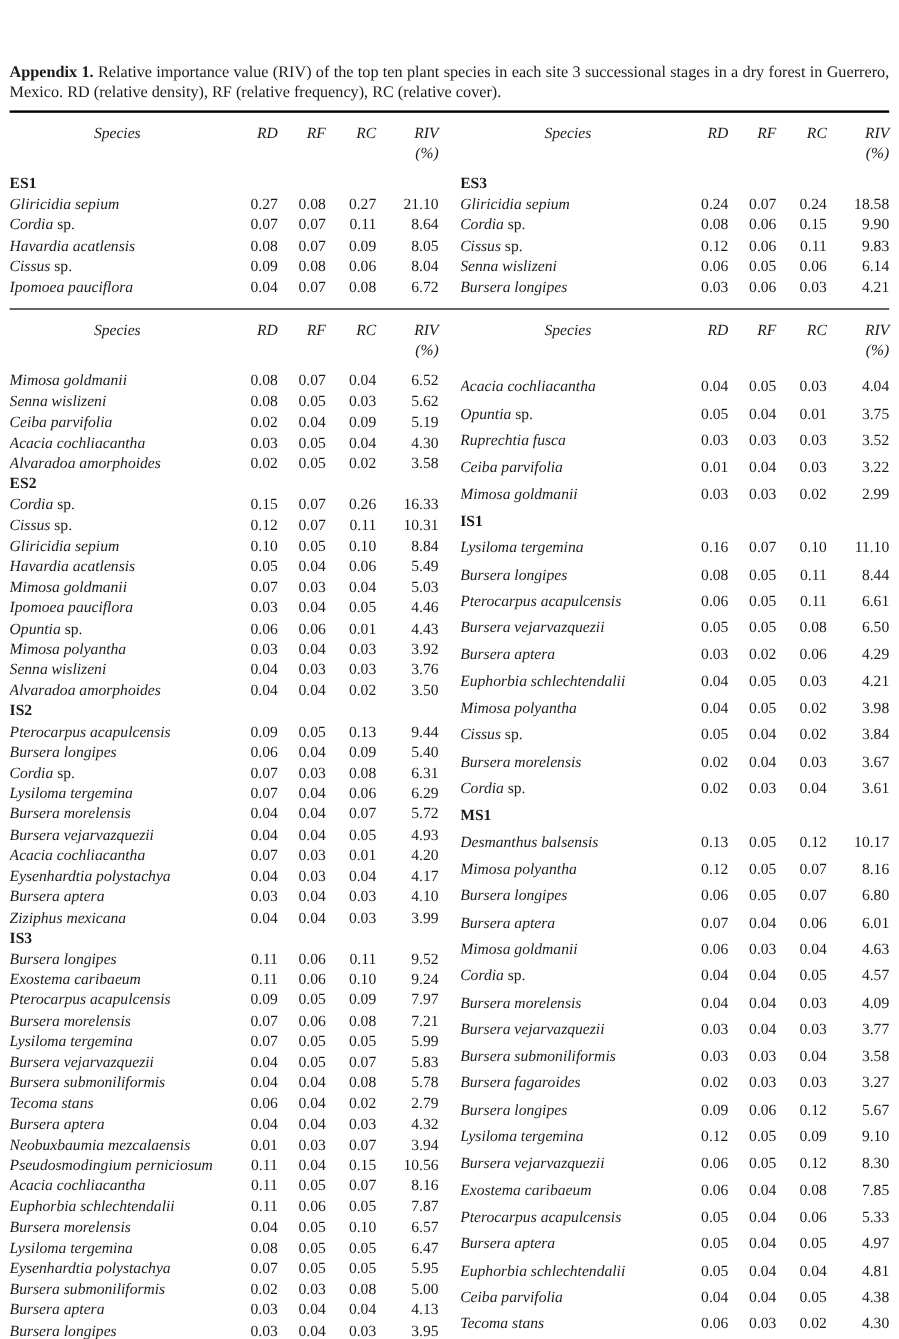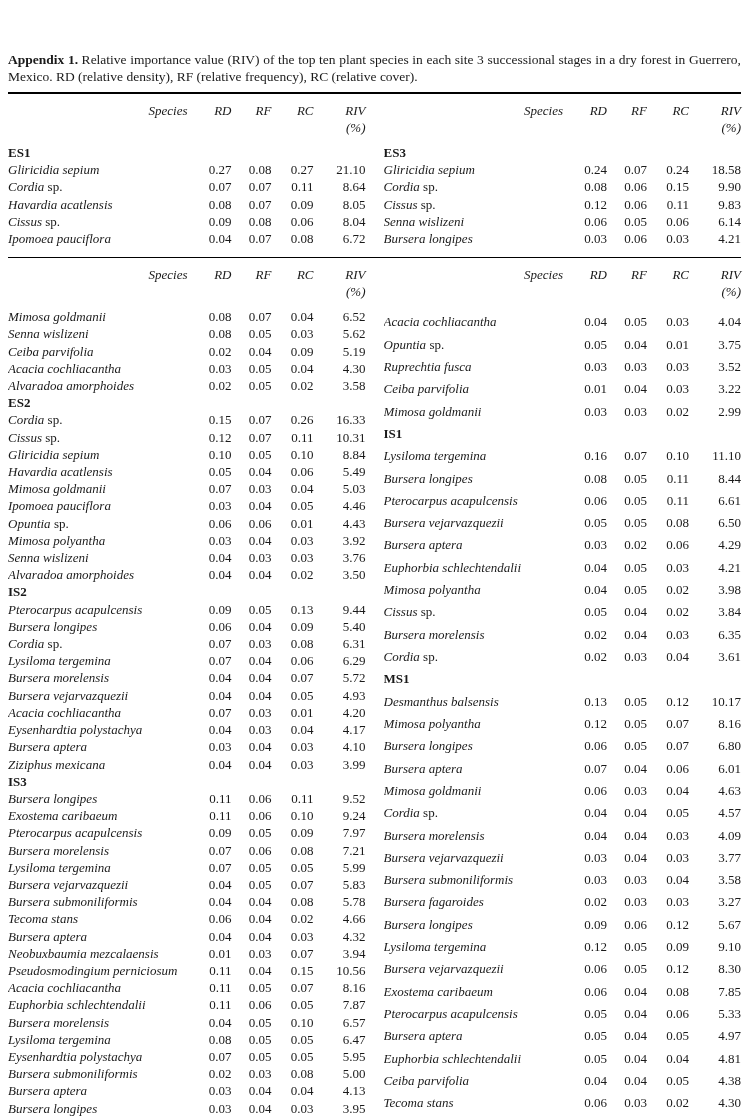--- a/index.html
+++ b/index.html
@@ -21,21 +21,21 @@
   table { border-collapse:collapse; width:100%; table-layout:fixed; font-size:13px; }
   col.c-rd  { width:44px; }
   col.c-rf  { width:40px; }
   col.c-rc  { width:42px; }
   col.c-riv { width:52px; }
   th, td { padding:0; font-weight:normal; }
   thead th {
     font-style:italic; text-align:right; vertical-align:top;
     padding-top:8px; padding-bottom:8px; line-height:17px;
   }
-  thead th.sp { text-align:right; }
+  thead th.sp { text-align:center; }
   tbody td {
     line-height:17.2px; height:17.2px; white-space:nowrap; overflow:hidden;
     vertical-align:bottom;
   }
   td.num { text-align:right; }
   td.sp  { text-align:left; }
   .it { font-style:italic; }
   .rm { font-style:normal; }
   tr.section td { font-weight:bold; font-style:normal; }
 </style>
@@ -427,21 +427,21 @@
             <td class="num">0.04</td>
             <td class="num">0.04</td>
             <td class="num">0.08</td>
             <td class="num">5.78</td>
           </tr>
           <tr>
             <td class="sp"><span class="it">Tecoma stans</span><span class="rm"></span></td>
             <td class="num">0.06</td>
             <td class="num">0.04</td>
             <td class="num">0.02</td>
-            <td class="num">4.66</td>
+            <td class="num">2.79</td>
           </tr>
           <tr>
             <td class="sp"><span class="it">Bursera aptera</span><span class="rm"></span></td>
             <td class="num">0.04</td>
             <td class="num">0.04</td>
             <td class="num">0.03</td>
             <td class="num">4.32</td>
           </tr>
           <tr>
             <td class="sp"><span class="it">Neobuxbaumia mezcalaensis</span><span class="rm"></span></td>
@@ -635,21 +635,21 @@
             <td class="num">0.05</td>
             <td class="num">0.04</td>
             <td class="num">0.02</td>
             <td class="num">3.84</td>
           </tr>
           <tr>
             <td class="sp"><span class="it">Bursera morelensis</span><span class="rm"></span></td>
             <td class="num">0.02</td>
             <td class="num">0.04</td>
             <td class="num">0.03</td>
-            <td class="num">6.35</td>
+            <td class="num">3.67</td>
           </tr>
           <tr>
             <td class="sp"><span class="it">Cordia</span><span class="rm"> sp.</span></td>
             <td class="num">0.02</td>
             <td class="num">0.03</td>
             <td class="num">0.04</td>
             <td class="num">3.61</td>
           </tr>
           <tr class="section">
             <td colspan="5">MS1</td>

